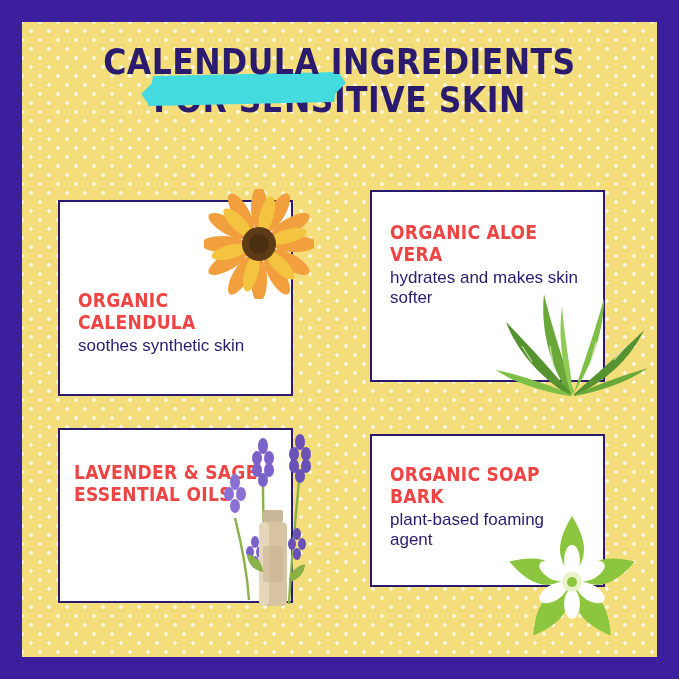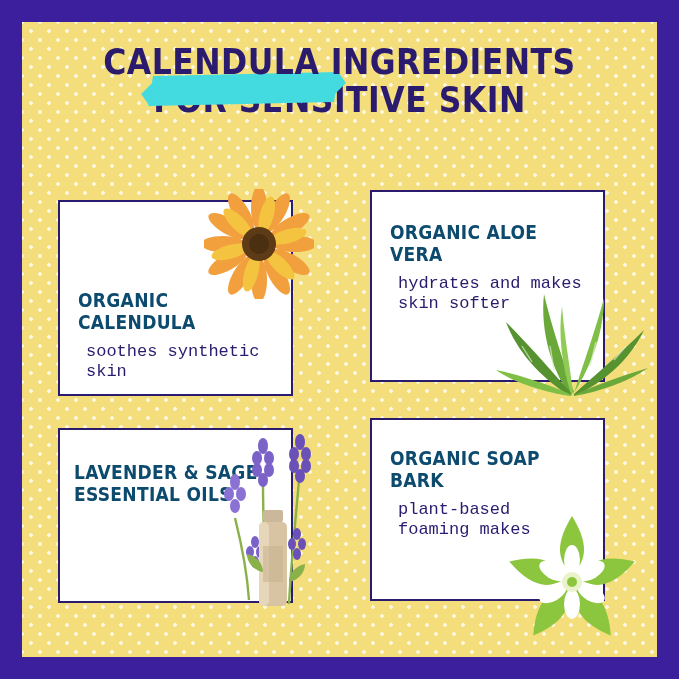--- a/index.html
+++ b/index.html
@@ -64,35 +64,35 @@
     background:#ffffff;
     border:2px solid #2a1b6e;
     box-sizing:border-box;
   }
   .card .shadow{
     position:absolute;left:6px;top:6px;right:-6px;bottom:-6px;
     border:2px solid #2a1b6e;background:transparent;z-index:-1;
   }
   .card-title{
     font-family:"DejaVu Sans Condensed","Liberation Sans", sans-serif;
-    font-weight:bold;color:#0c4a6e;font-size:19px;letter-spacing:.3px;
+    font-weight:bold;color:#ef4444;font-size:19px;letter-spacing:.3px;
     margin:0 0 2px 0;line-height:1.15;
   }
   .card-sub{
-    font-family:Liberation Mono, monospace;
-    color:#2a1b6e;font-size:17px;line-height:1.22;margin:8px;
+    font-family:Liberation Sans, sans-serif;
+    color:#2a1b6e;font-size:17px;line-height:1.22;margin:0;
   }
   #card1{left:36px;top:178px;width:235px;height:196px;padding-left:44px;}
   #card1 .txt{position:absolute;left:18px;top:88px;width:205px;}
   #card2{left:348px;top:168px;width:235px;height:192px;}
   #card2 .txt{position:absolute;left:18px;top:30px;width:200px;}
   #card3{left:36px;top:406px;width:235px;height:175px;}
   #card3 .txt{position:absolute;left:14px;top:32px;width:190px;}
   #card3 .txt2{position:absolute;left:50px;top:110px;width:180px;}
-  #card4{left:348px;top:396px;width:235px;height:183px;}
+  #card4{left:348px;top:412px;width:235px;height:153px;}
   #card4 .txt{position:absolute;left:18px;top:28px;width:200px;}
   
   .art{position:absolute;z-index:5;pointer-events:none;}
   #art-calendula{left:182px;top:167px;width:110px;height:110px;}
   #art-aloe{left:470px;top:228px;width:160px;height:150px;}
   #art-lavender{left:197px;top:400px;width:120px;height:188px;}
   #art-soapbark{left:480px;top:490px;width:140px;height:140px;}
 </style>
 </head>
 <body>
@@ -261,18 +261,18 @@
       <div class="shadow"></div>
       <div class="txt">
         <p class="card-title">LAVENDER &amp; SAGE ESSENTIAL OILS</p>
       </div>
     </div>
 
     <div class="card" id="card4">
       <div class="shadow"></div>
       <div class="txt">
         <p class="card-title">ORGANIC SOAP BARK</p>
-        <p class="card-sub">plant-based foaming makes</p>
+        <p class="card-sub">plant-based foaming agent</p>
       </div>
     </div>
 
   </div>
 </div>
 
 </body></html>

